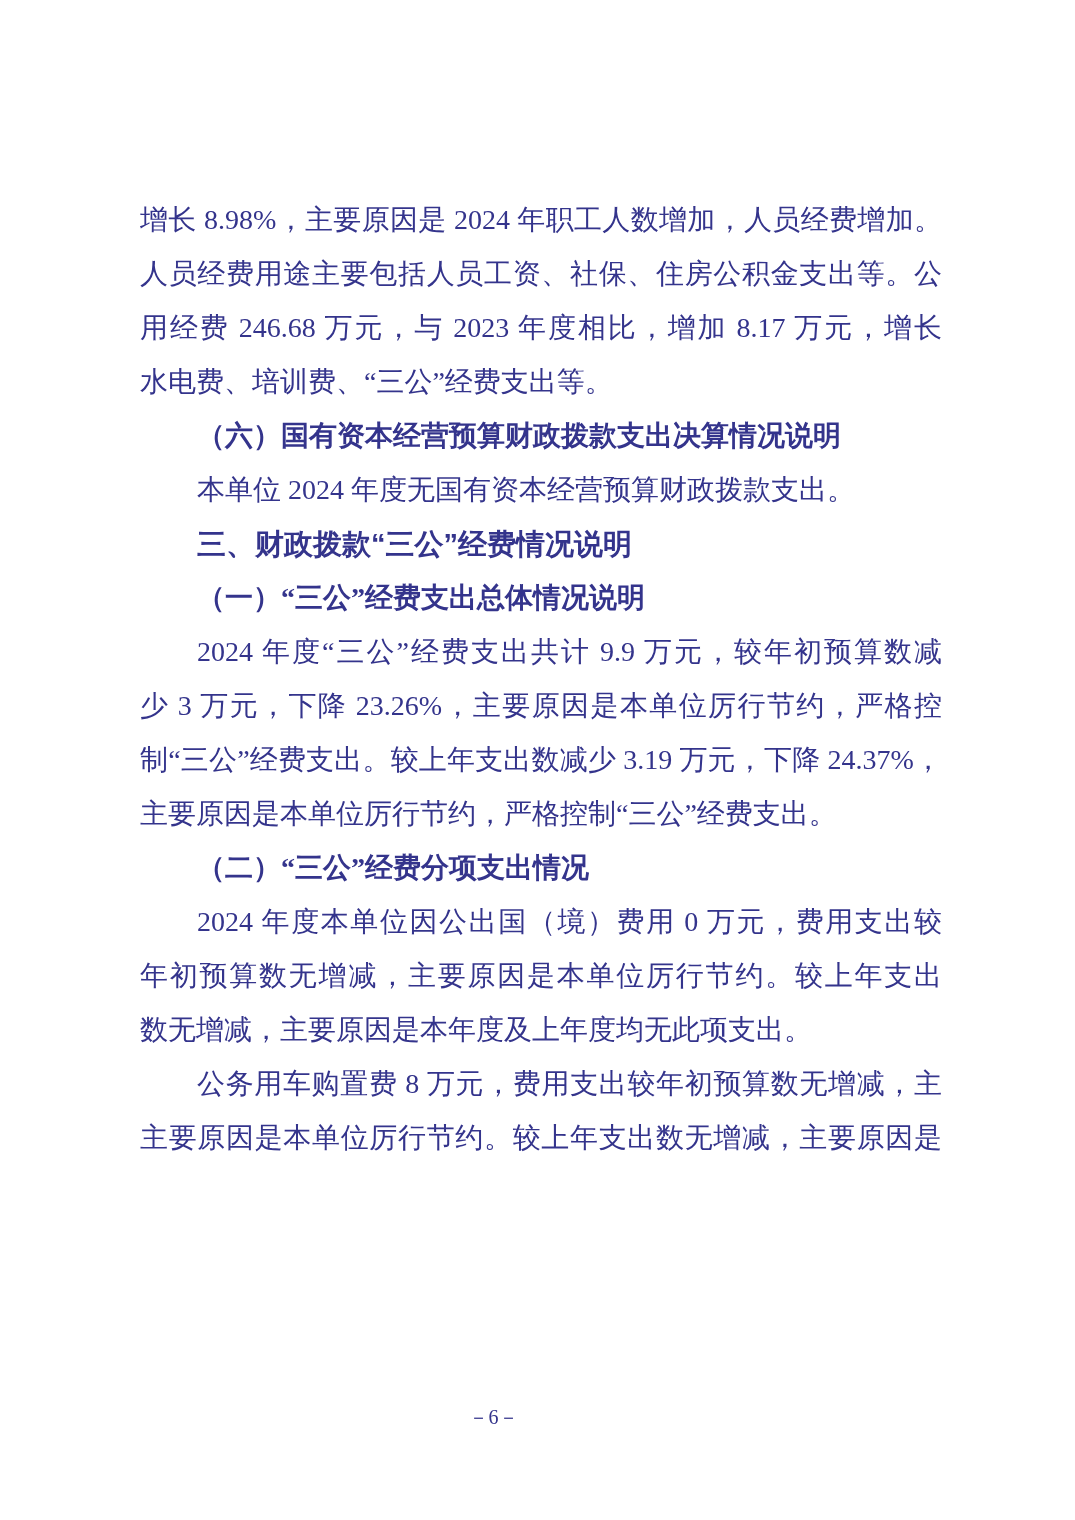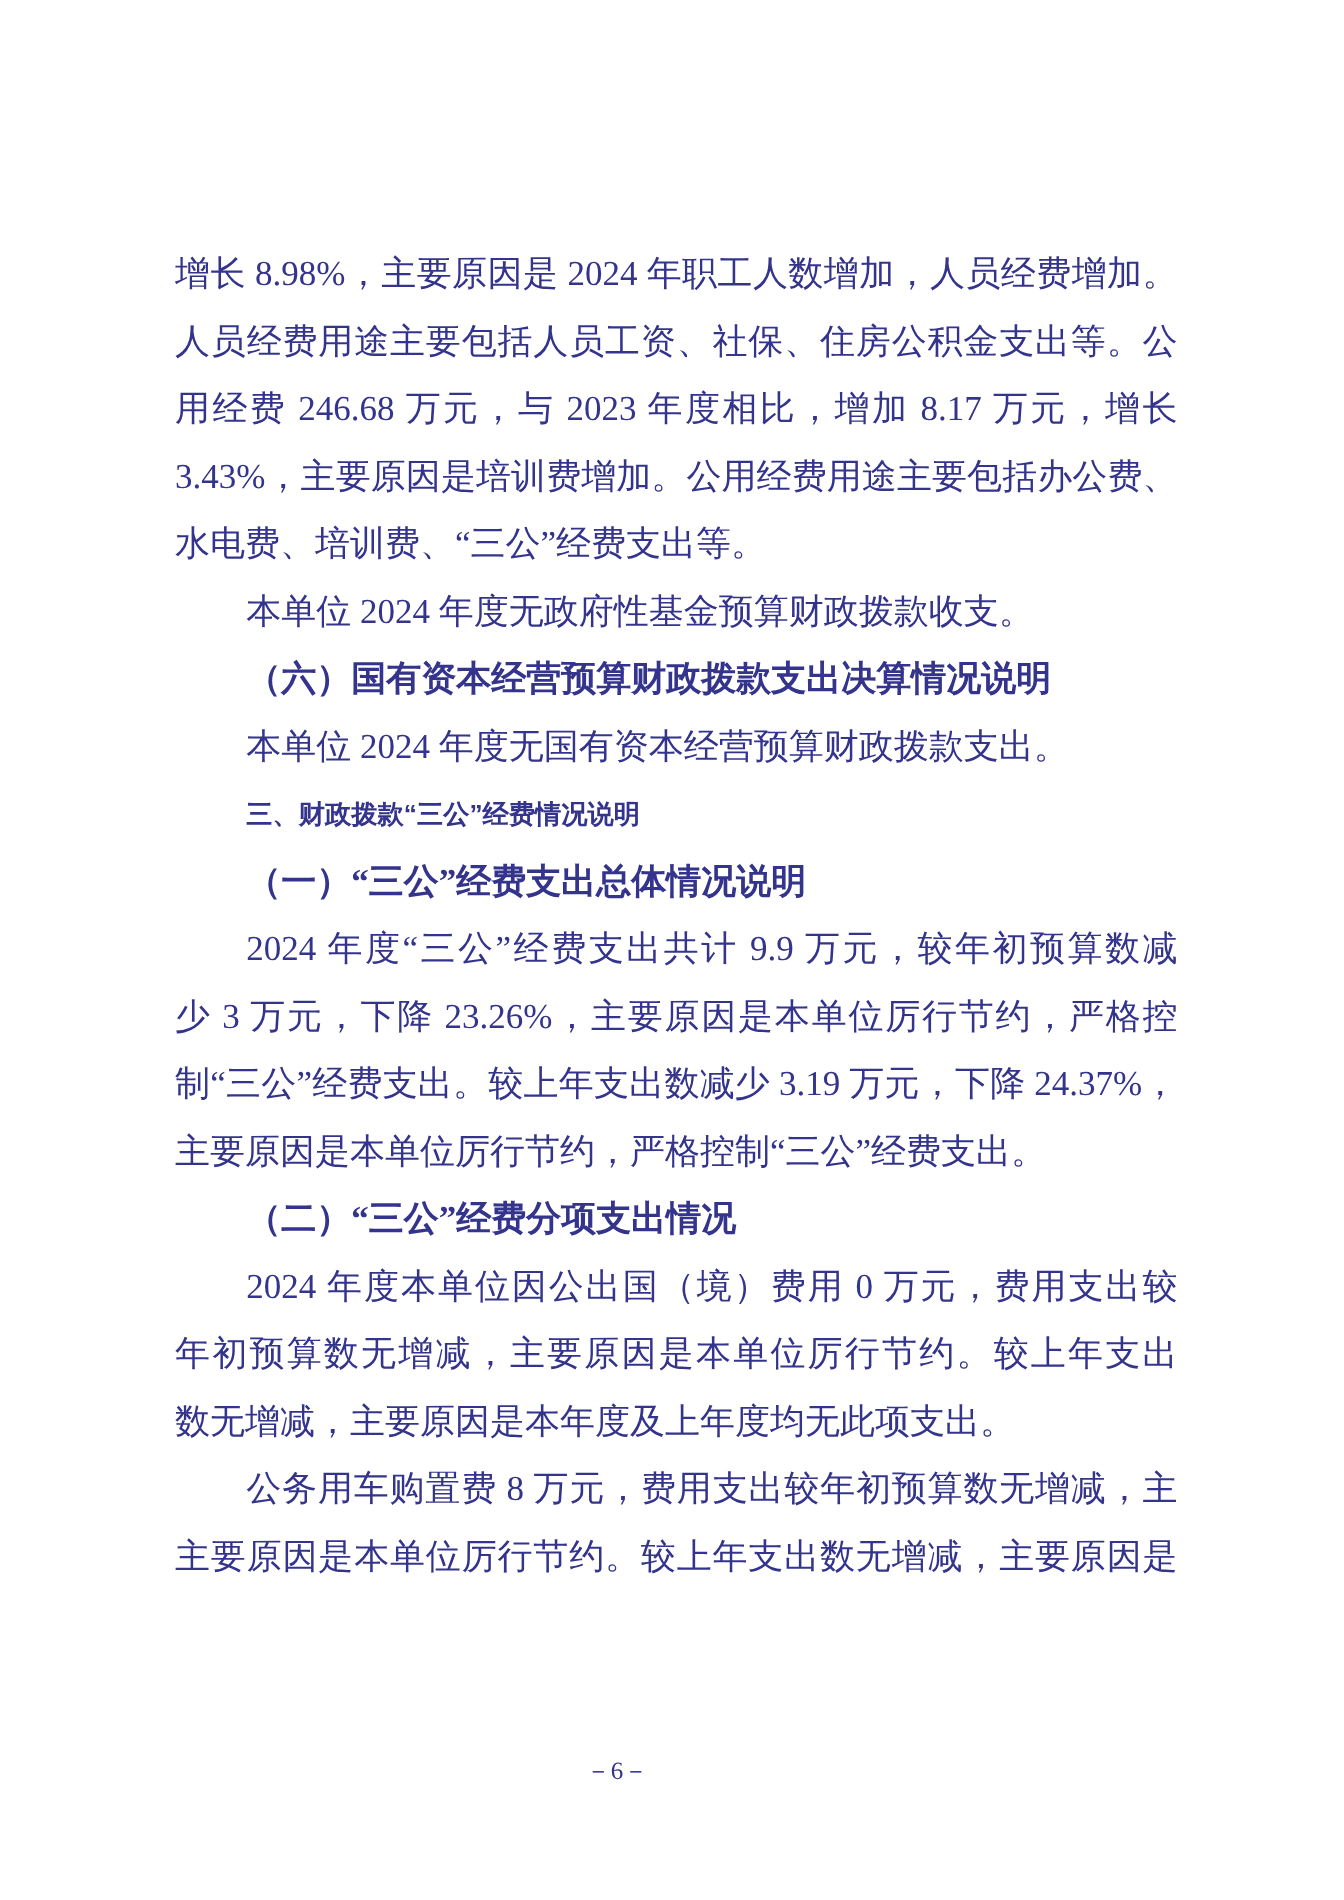--- a/index.html
+++ b/index.html
@@ -36,21 +36,21 @@
   }
   .line.ind {
     text-indent: 57px;
   }
   .line.kai {
     font-weight: 600;
   }
   .line.hei {
     font-family: "Liberation Sans", "DejaVu Sans", sans-serif;
     font-weight: 700;
-    font-size: 21px;
+    font-size: 29px;
   }
   .footer {
     position: absolute;
     left: 0;
     top: 1402px;
     width: 100%;
     text-align: center;
     font-size: 20px;
     line-height: 30px;
     color: #34348c;
@@ -58,23 +58,21 @@
   }
 </style>
 </head>
 <body>
 
 <div class="page">
   <div class="text-column">
     <div class="line just">增长 8.98%，主要原因是 2024 年职工人数增加，人员经费增加。</div>
     <div class="line just">人员经费用途主要包括人员工资、社保、住房公积金支出等。公</div>
     <div class="line just">用经费 246.68 万元，与 2023 年度相比，增加 8.17 万元，增长</div>
-    <div class="line just">3.43%，主要原因是培训费增加。公用经费用途主要包括办公费、</div>
     <div class="line">水电费、培训费、“三公”经费支出等。</div>
-    <div class="line ind">本单位 2024 年度无政府性基金预算财政拨款收支。</div>
     <div class="line ind kai">（六）国有资本经营预算财政拨款支出决算情况说明</div>
     <div class="line ind">本单位 2024 年度无国有资本经营预算财政拨款支出。</div>
     <div class="line ind hei">三、财政拨款“三公”经费情况说明</div>
     <div class="line ind kai">（一）“三公”经费支出总体情况说明</div>
     <div class="line ind just">2024 年度“三公”经费支出共计 9.9 万元，较年初预算数减</div>
     <div class="line just">少 3 万元，下降 23.26%，主要原因是本单位厉行节约，严格控</div>
     <div class="line just">制“三公”经费支出。较上年支出数减少 3.19 万元，下降 24.37%，</div>
     <div class="line">主要原因是本单位厉行节约，严格控制“三公”经费支出。</div>
     <div class="line ind kai">（二）“三公”经费分项支出情况</div>
     <div class="line ind just">2024 年度本单位因公出国（境）费用 0 万元，费用支出较</div>

